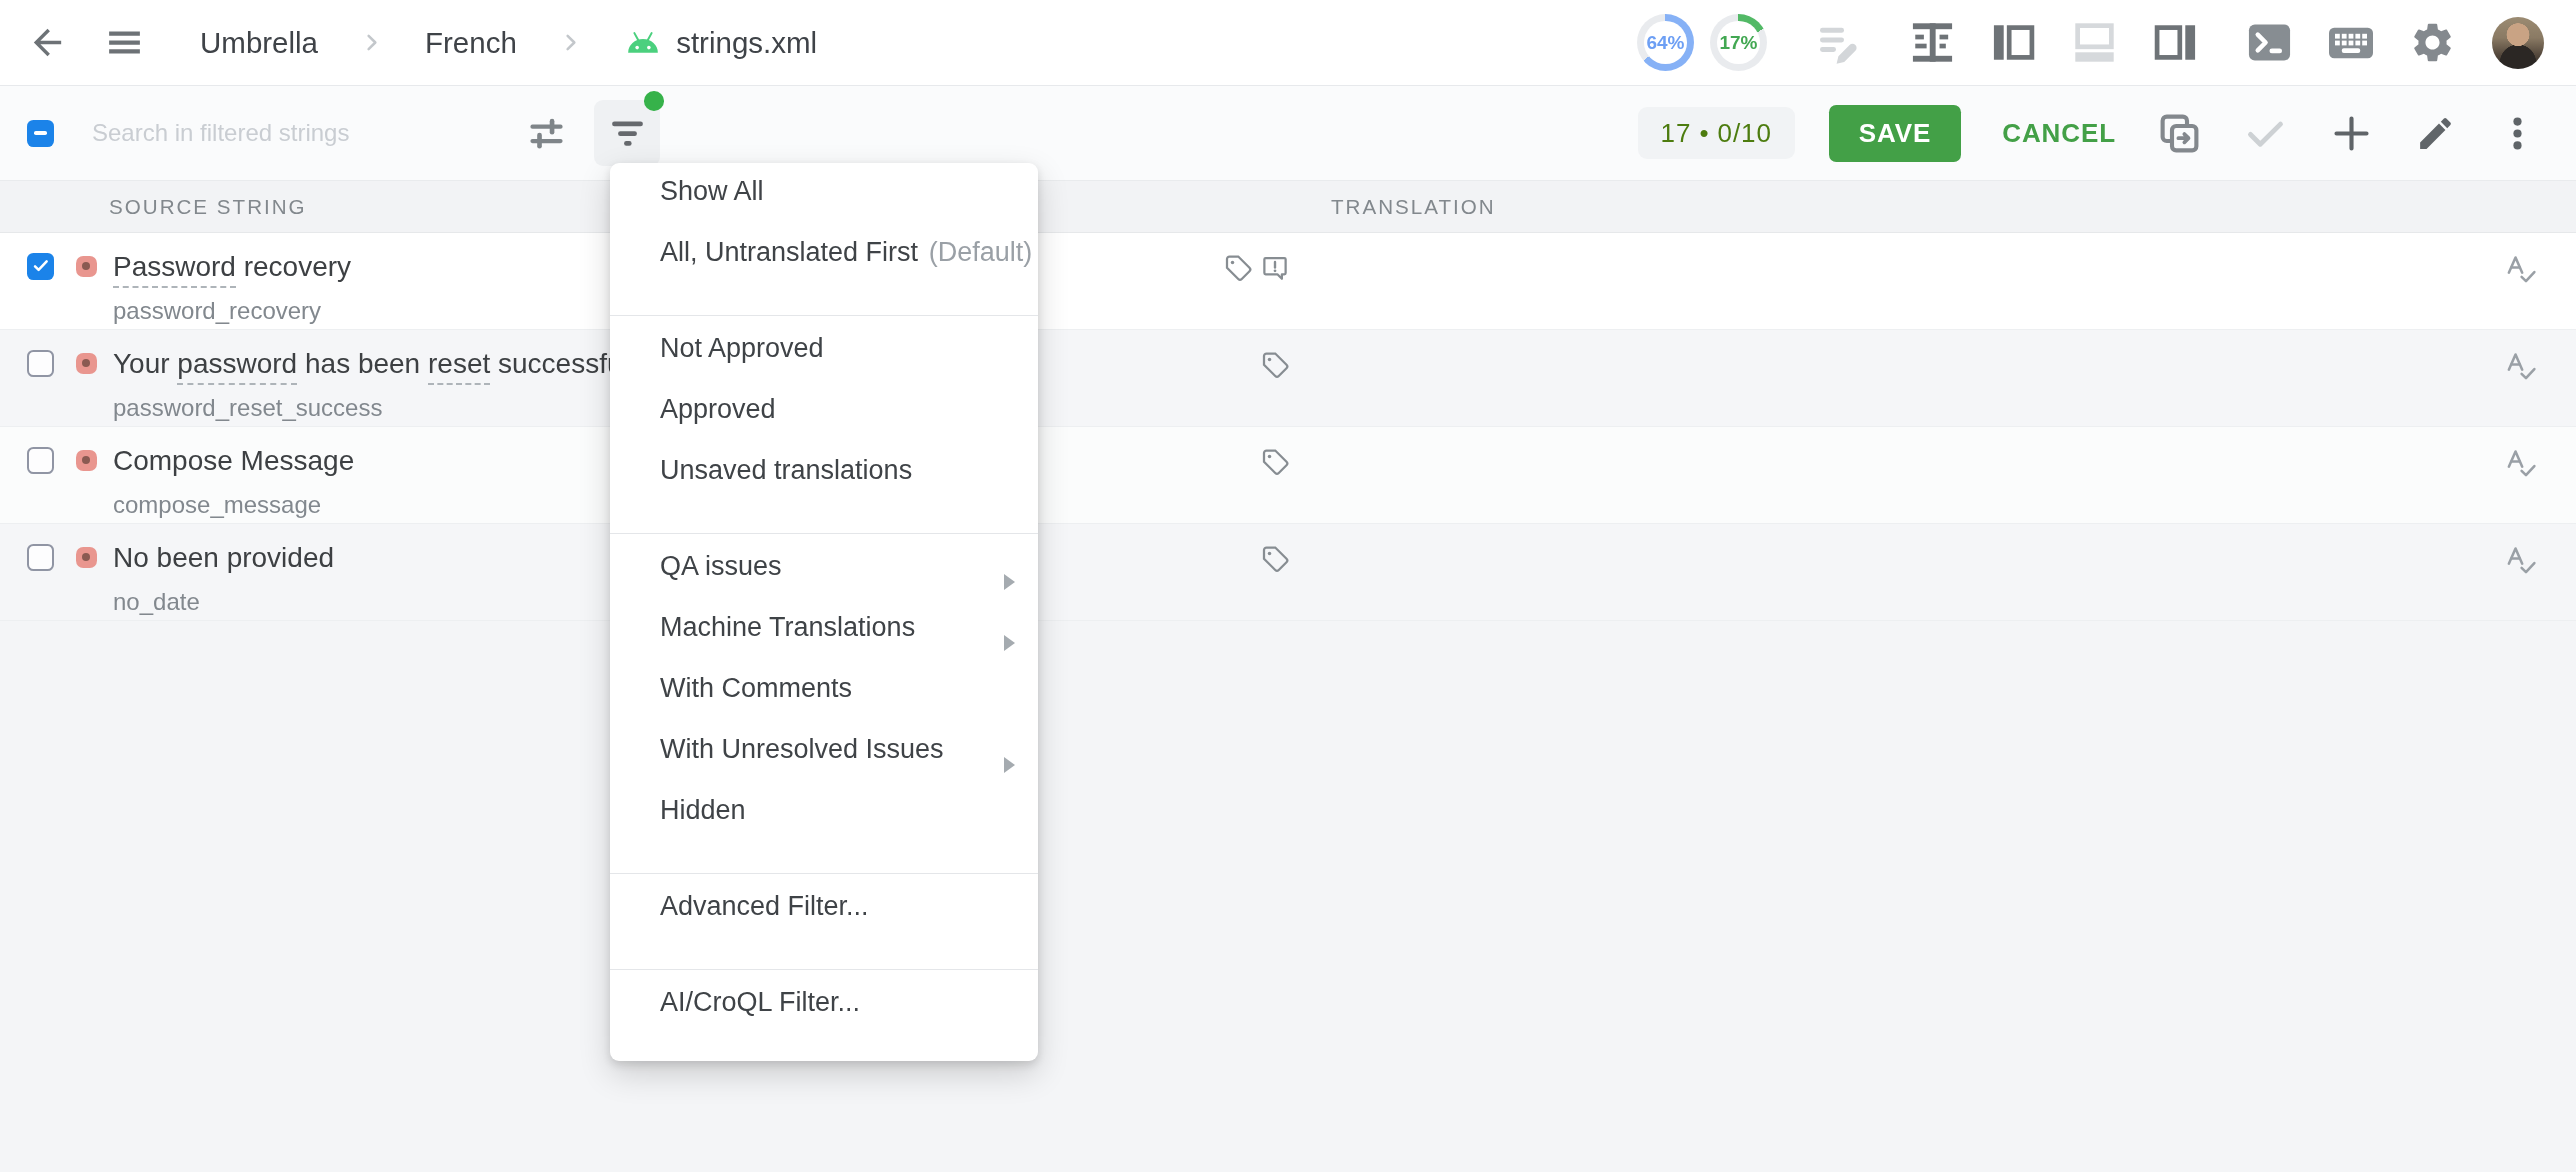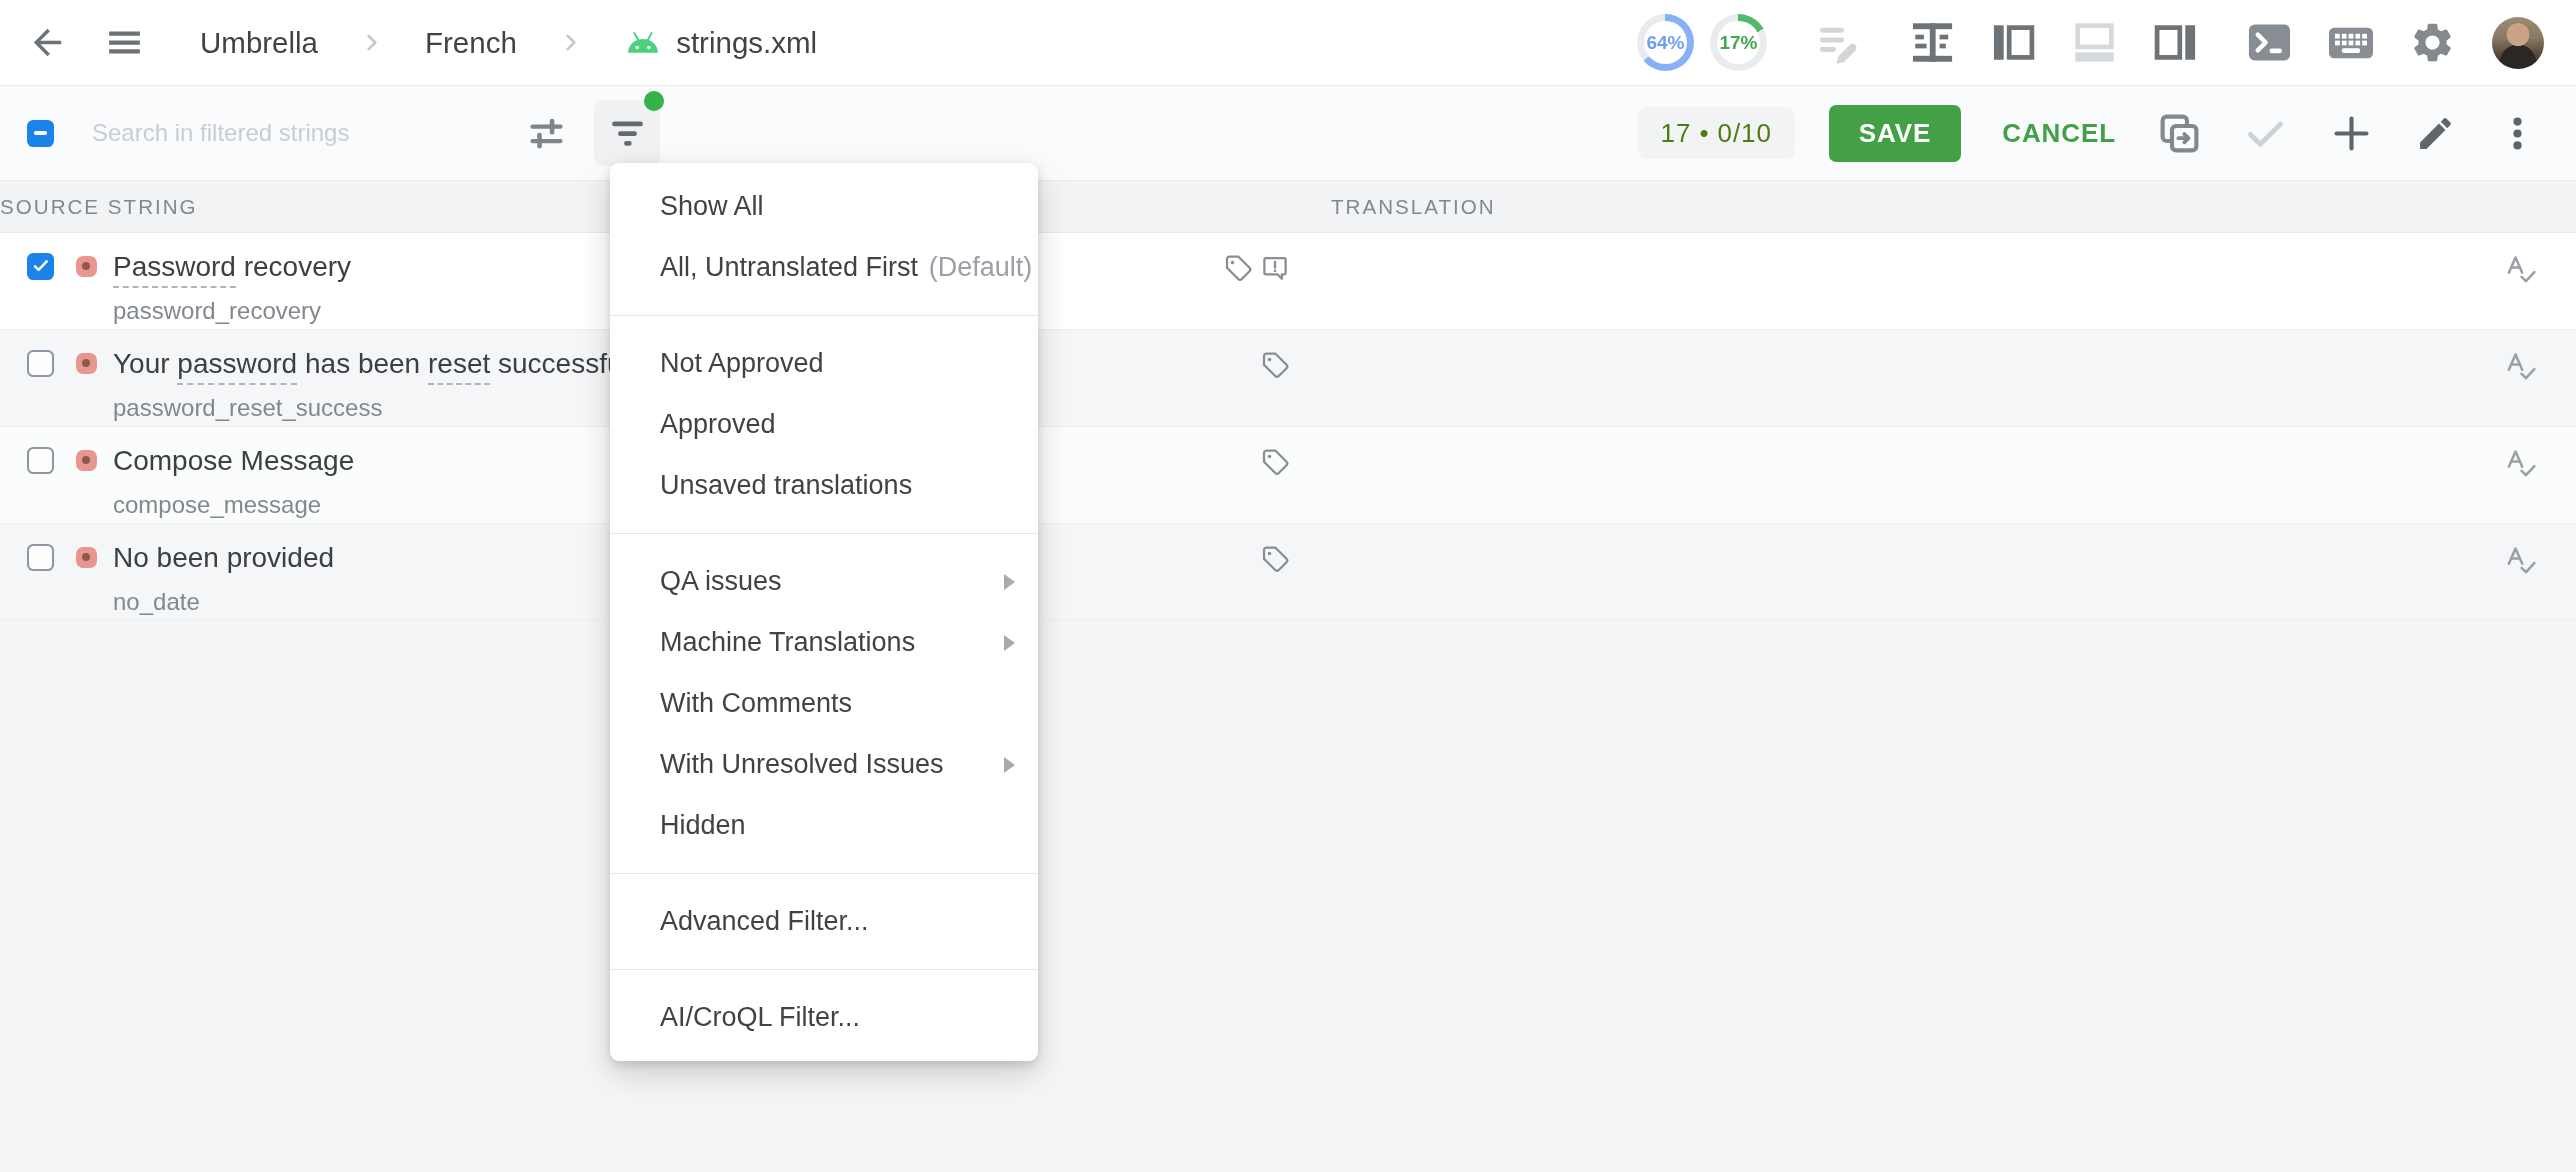--- a/index.html
+++ b/index.html
@@ -81,21 +81,21 @@
     letter-spacing:0.9px; cursor:pointer; font-family:"Liberation Sans","DejaVu Sans",sans-serif;
   }
   .tbi{ margin-left:41px; }
 
   
   .table-header{
     height:52px; background:#f2f3f5; border-bottom:0.9px solid #e6e8ea;
     position:relative; display:flex; align-items:center;
     font-size:20.6px; letter-spacing:2px; color:#82888d; font-weight:500;
   }
-  .col-source{ }
+  .col-source{ padding-left:109px; }
   .col-translation{ position:absolute; left:1331px; }
   .row{
     height:97px; position:relative; display:flex; align-items:flex-start;
     padding:18px 0 0 27px; border-bottom:0.9px solid #edeff1; cursor:pointer;
   }
   .row-1{ background:#ffffff; }
   .row-2{ background:#f5f6f8; }
   .row-3{ background:#fbfcfc; }
   .row-4{ background:#f5f6f8; }
   .row .checkbox{ margin-top:1.8px; }
@@ -116,21 +116,21 @@
 
   .below-rows{ height:552px; background:#f4f5f7; }
 
   
   .dropdown{
     position:absolute; left:610px; top:163px; width:428px; z-index:20;
     background:#fff; border-radius:9px; padding:13.4px 0;
     box-shadow:0 3.6px 9px rgba(0,0,0,.12), 0 12.5px 32px rgba(0,0,0,.16);
   }
   .menu-item{
-    height:61px; display:flex; align-items:center; padding:0 36px 0 50px;
+    height:61px; display:flex; padding:0 36px 0 50px;
     position:relative; font-size:27px; color:#3f4347; cursor:pointer; white-space:nowrap;
   }
   .menu-check{ position:absolute; left:12.5px; top:16px; }
   .menu-suffix{ color:#9aa0a6; margin-left:10.7px; }
   .menu-arrow{
     position:absolute; right:23px; top:50%; margin-top:-8px;
     width:0; height:0; border-left:11.6px solid #a5abb0;
     border-top:8px solid transparent; border-bottom:8px solid transparent;
   }
   .menu-sep{ height:0.9px; background:#e4e6e9; margin:17px 0; }

